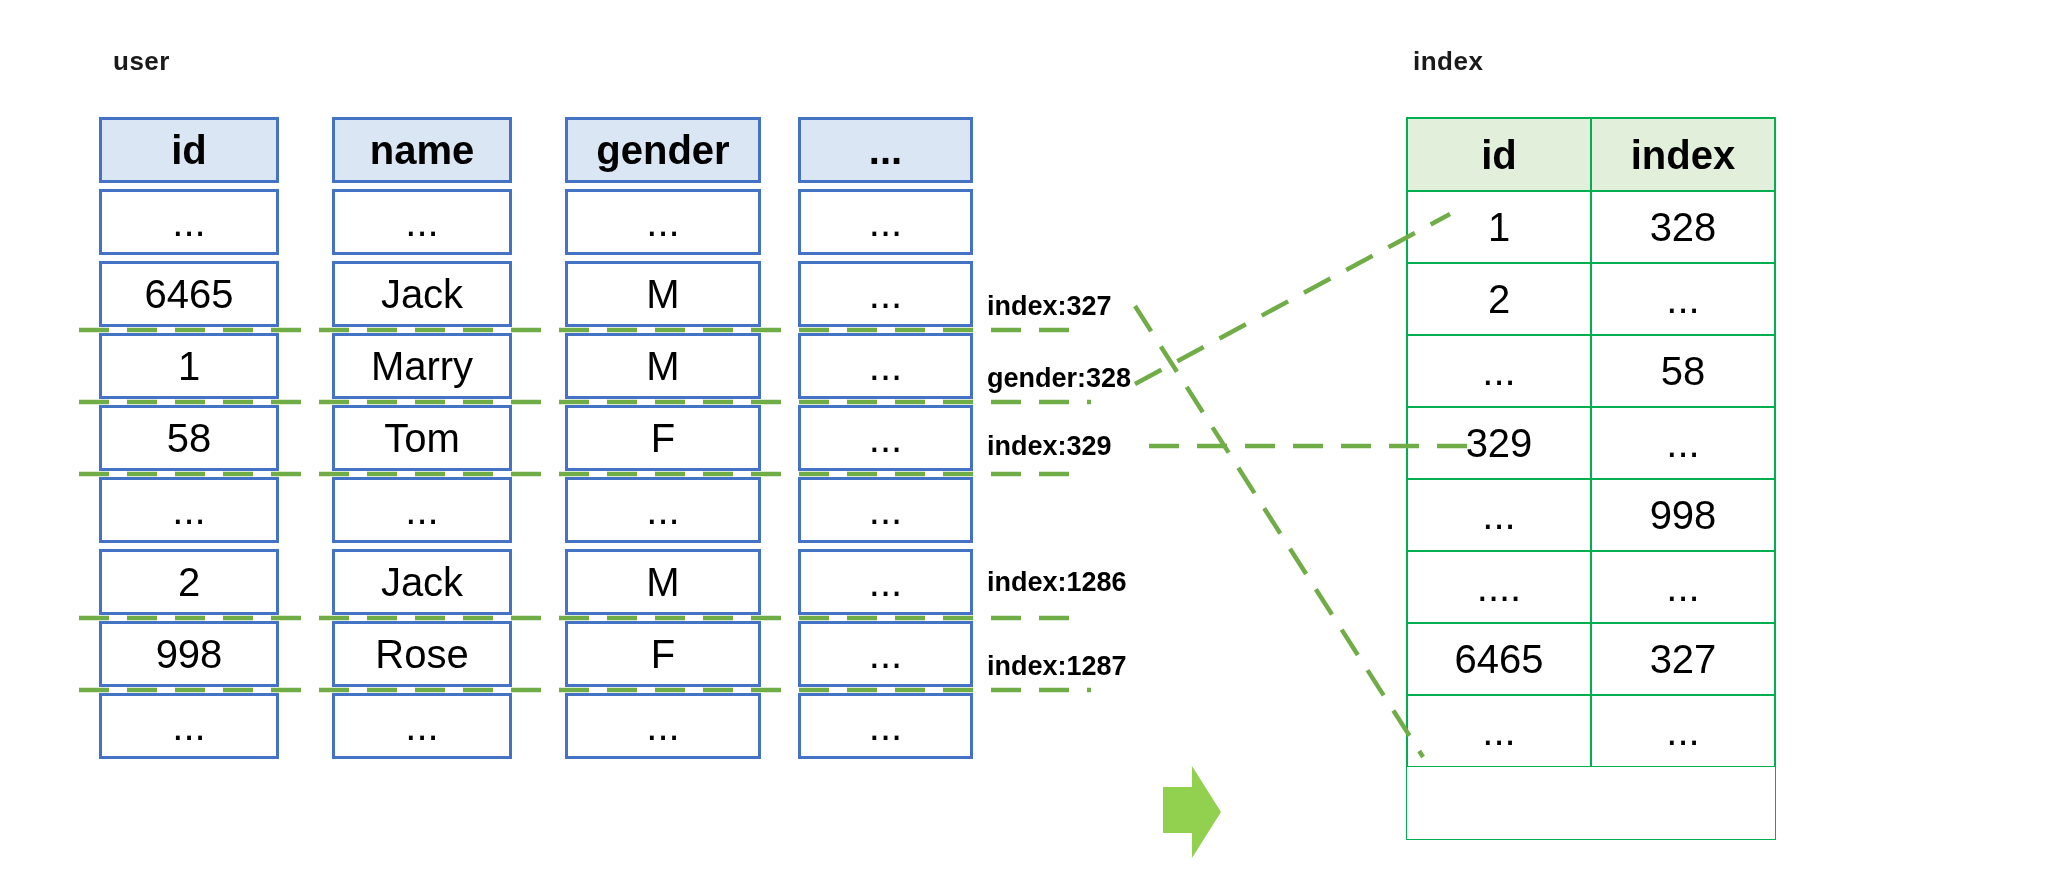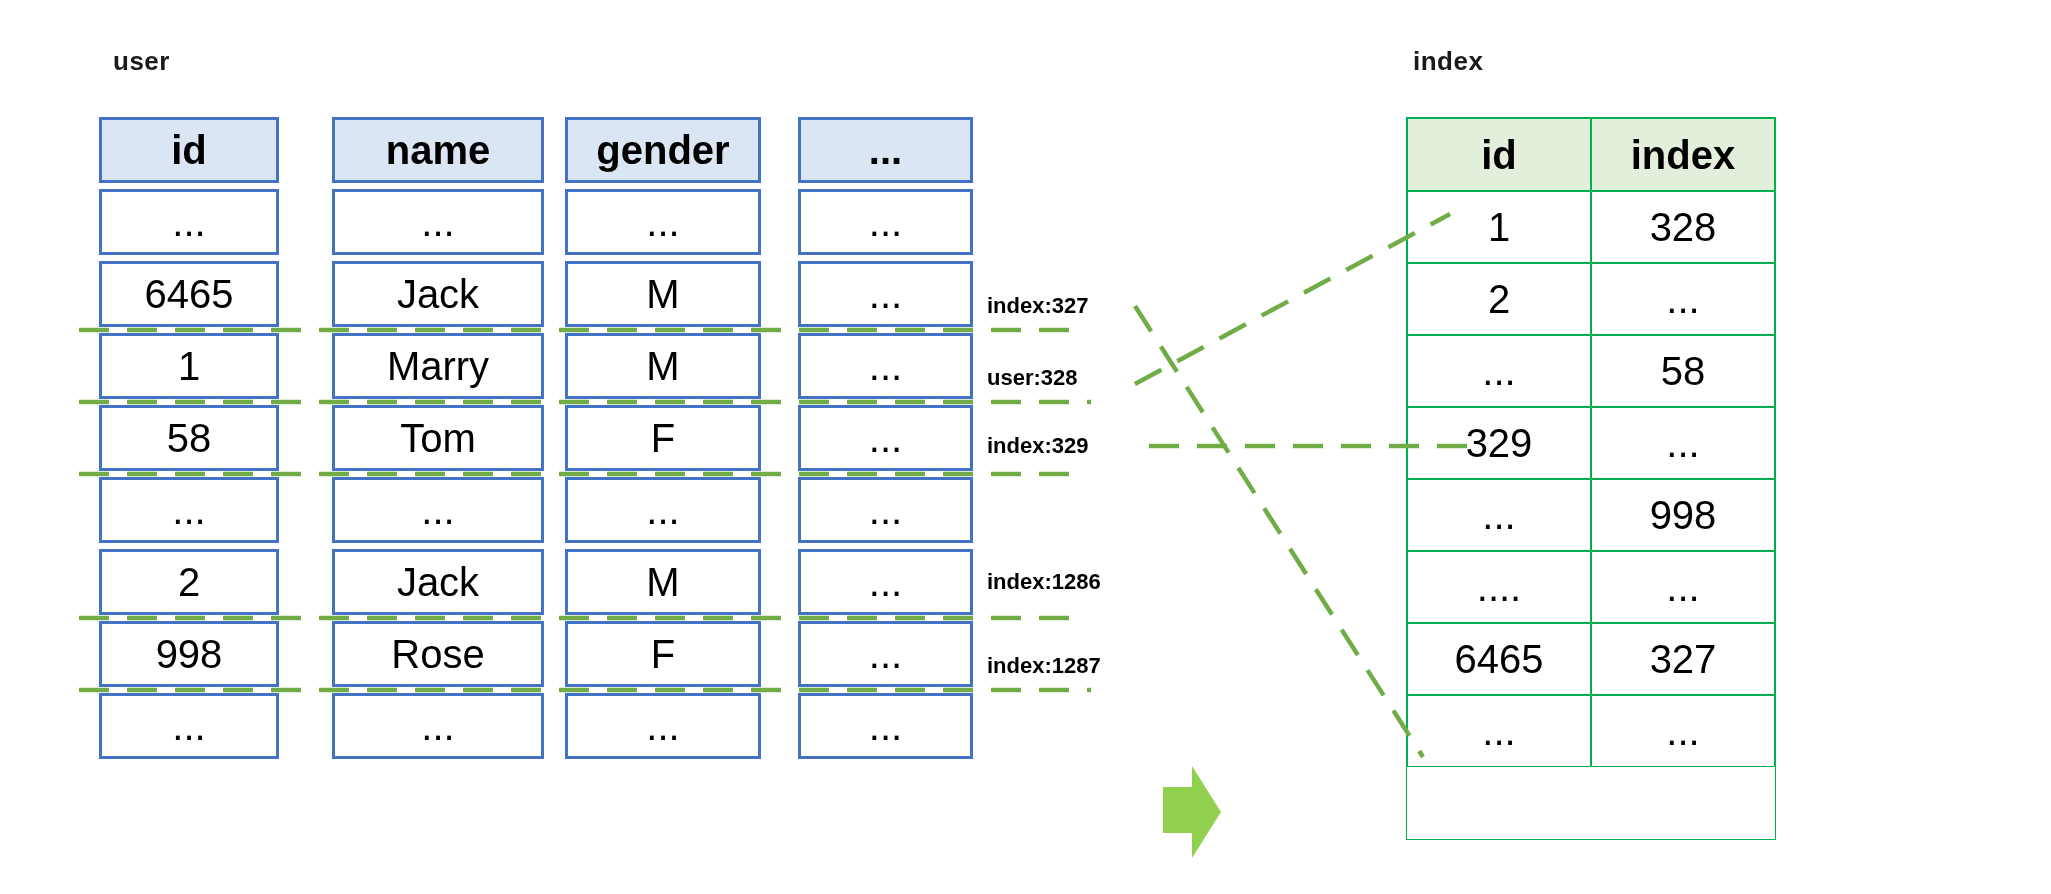--- a/index.html
+++ b/index.html
@@ -47,21 +47,21 @@
     font-weight: bold;
   }
 
   
   .ptr {
     position: absolute;
     left: 958px;
     height: 36px;
     display: flex;
     align-items: center;
-    font-size: 22px;
+    font-size: 27px;
     font-weight: bold;
     white-space: nowrap;
   }
 
   
   .itable {
     position: absolute;
     left: 1377px;
     top: 117px;
     display: grid;
@@ -114,21 +114,21 @@
     <div class="ucell">...</div>
     <div class="ucell">6465</div>
     <div class="ucell">1</div>
     <div class="ucell">58</div>
     <div class="ucell">...</div>
     <div class="ucell">2</div>
     <div class="ucell">998</div>
     <div class="ucell">...</div>
   </div>
 
-  <div class="ucol" style="left:303px; width:212px;">
+  <div class="ucol" style="left:303px; width:180px;">
     <div class="ucell uhead">name</div>
     <div class="ucell">...</div>
     <div class="ucell">Jack</div>
     <div class="ucell">Marry</div>
     <div class="ucell">Tom</div>
     <div class="ucell">...</div>
     <div class="ucell">Jack</div>
     <div class="ucell">Rose</div>
     <div class="ucell">...</div>
   </div>
@@ -151,21 +151,21 @@
     <div class="ucell">...</div>
     <div class="ucell">...</div>
     <div class="ucell">...</div>
     <div class="ucell">...</div>
     <div class="ucell">...</div>
     <div class="ucell">...</div>
     <div class="ucell">...</div>
   </div>
 
   <div class="ptr" style="top:288px">index:327</div>
-  <div class="ptr" style="top:360px">user:328</div>
+  <div class="ptr" style="top:360px">gender:328</div>
   <div class="ptr" style="top:428px">index:329</div>
   <div class="ptr" style="top:564px">index:1286</div>
   <div class="ptr" style="top:648px">index:1287</div>
 
   <div class="itable">
     <div class="icell ihead">id</div>
     <div class="icell ihead">index</div>
     <div class="icell">1</div>
     <div class="icell">328</div>
     <div class="icell">2</div>

